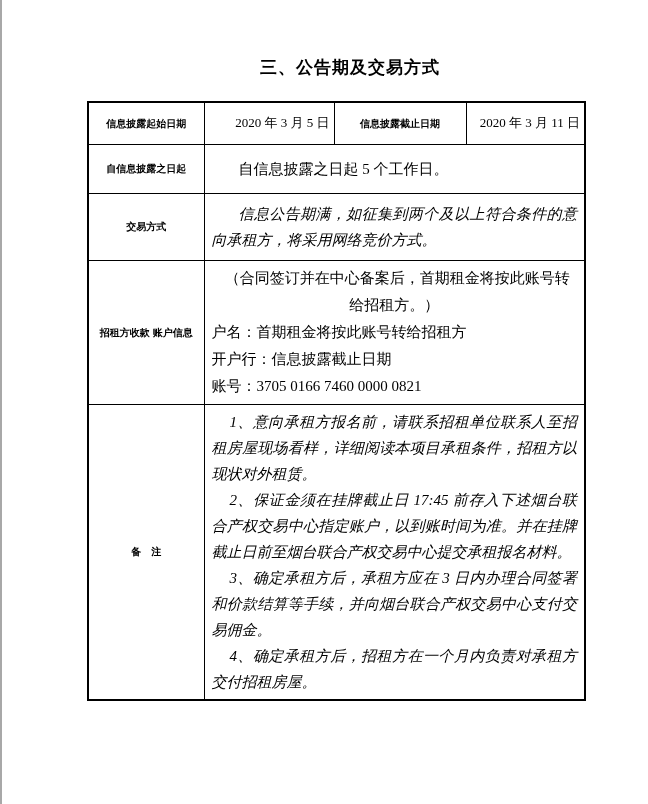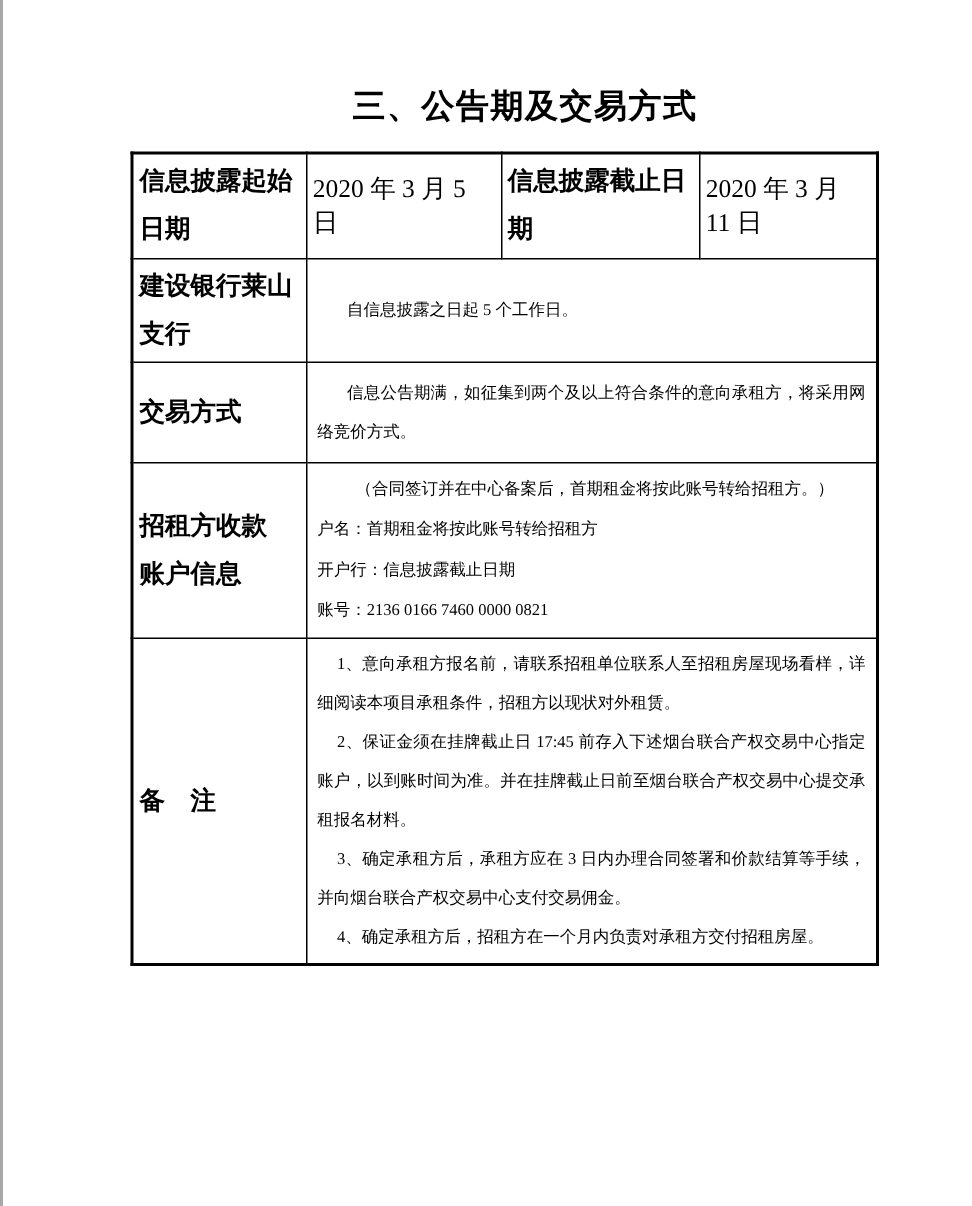--- a/index.html
+++ b/index.html
@@ -14,21 +14,21 @@
   }
   .window-edge {
     position: absolute; left: 0; top: 0;
     width: 2px; height: 804px;
     background: #a8a8a8;
   }
   .doc-title {
     position: absolute; top: 56px; left: 90px; width: 520px;
     text-align: center;
     font-family: "Liberation Serif", serif;
-    font-weight: bold; font-size: 22px;
+    font-weight: bold; font-size: 17px;
     letter-spacing: 1px;
   }
   table.doc {
     position: absolute; left: 87px; top: 101px;
     width: 497px;
     border-collapse: collapse;
     table-layout: fixed;
     border: 2px solid #000;
   }
   .doc th, .doc td {
@@ -37,39 +37,39 @@
     padding: 2px 4px;
   }
   tr.r1 { height: 42px; }
   tr.r2 { height: 49px; }
   tr.r3 { height: 196px; }
   tr.r4 { height: 67px; padding-left: 45px; }
   tr.r5 { height: 117px; }
   tr.r6 { height: 209px; }
   th.lbl {
     font-family: "Liberation Sans", sans-serif;
-    font-weight: bold; font-size: 17px;
-    text-align: left; vertical-align: middle;
+    font-weight: bold; font-size: 10px;
+    text-align: center; vertical-align: middle;
     line-height: 1.9;
   }
   td.val {
-    font-size: 17px; text-align: left; vertical-align: middle;
+    font-size: 13px; text-align: right; vertical-align: middle;
     font-family: "Liberation Serif", serif;
   }
   td.content {
-    font-size: 11px; vertical-align: middle;
+    font-size: 15px; vertical-align: middle;
     padding: 4px 7px;
     font-family: "Liberation Serif", serif;
   }
   td.content p { margin: 0; line-height: 26px; }
   td.content.acct p { line-height: 27px; }
   .indent { text-indent: 1.8em; }
   .indent-sm { text-indent: 1.2em; }
   .indent-xs { text-indent: 0.4em; text-align: center; }
-  .justify { text-align: justify; }
+  .justify { text-align: justify; font-style: italic; }
 </style>
 </head>
 <body>
 
 <div class="window-edge"></div>
 
 <div class="doc-title">三、公告期及交易方式</div>
 
 <table class="doc">
   <colgroup>
@@ -80,41 +80,41 @@
   </colgroup>
   <tbody>
     <tr class="r1">
       <th class="lbl">信息披露起始日期</th>
       <td class="val">2020 年 3 月 5 日</td>
       <th class="lbl">信息披露截止日期</th>
       <td class="val">2020 年 3 月 11 日</td>
     </tr>
 
     <tr class="r2">
-      <th class="lbl">建设银行莱山支行</th>
+      <th class="lbl">自信息披露之日起</th>
       <td class="content" colspan="3">
         <p class="indent">自信息披露之日起 5 个工作日。</p>
       </td>
     </tr>
 
 
     <tr class="r4">
       <th class="lbl">交易方式</th>
       <td class="content" colspan="3">
         <p class="indent justify">信息公告期满，如征集到两个及以上符合条件的意向承租方，将采用网络竞价方式。</p>
       </td>
     </tr>
 
     <tr class="r5">
       <th class="lbl">招租方收款 账户信息</th>
       <td class="content acct" colspan="3">
         <p class="indent-xs">（合同签订并在中心备案后，首期租金将按此账号转给招租方。）</p>
         <p>户名：首期租金将按此账号转给招租方</p>
         <p>开户行：信息披露截止日期</p>
-        <p>账号：2136 0166 7460 0000 0821</p>
+        <p>账号：3705 0166 7460 0000 0821</p>
       </td>
     </tr>
 
     <tr class="r6">
       <th class="lbl">备　注</th>
       <td class="content" colspan="3">
         <p class="indent-sm justify">1、意向承租方报名前，请联系招租单位联系人至招租房屋现场看样，详细阅读本项目承租条件，招租方以现状对外租赁。</p>
         <p class="indent-sm justify">2、保证金须在挂牌截止日 17:45 前存入下述烟台联合产权交易中心指定账户，以到账时间为准。并在挂牌截止日前至烟台联合产权交易中心提交承租报名材料。</p>
         <p class="indent-sm justify">3、确定承租方后，承租方应在 3 日内办理合同签署和价款结算等手续，并向烟台联合产权交易中心支付交易佣金。</p>
         <p class="indent-sm justify">4、确定承租方后，招租方在一个月内负责对承租方交付招租房屋。</p>

